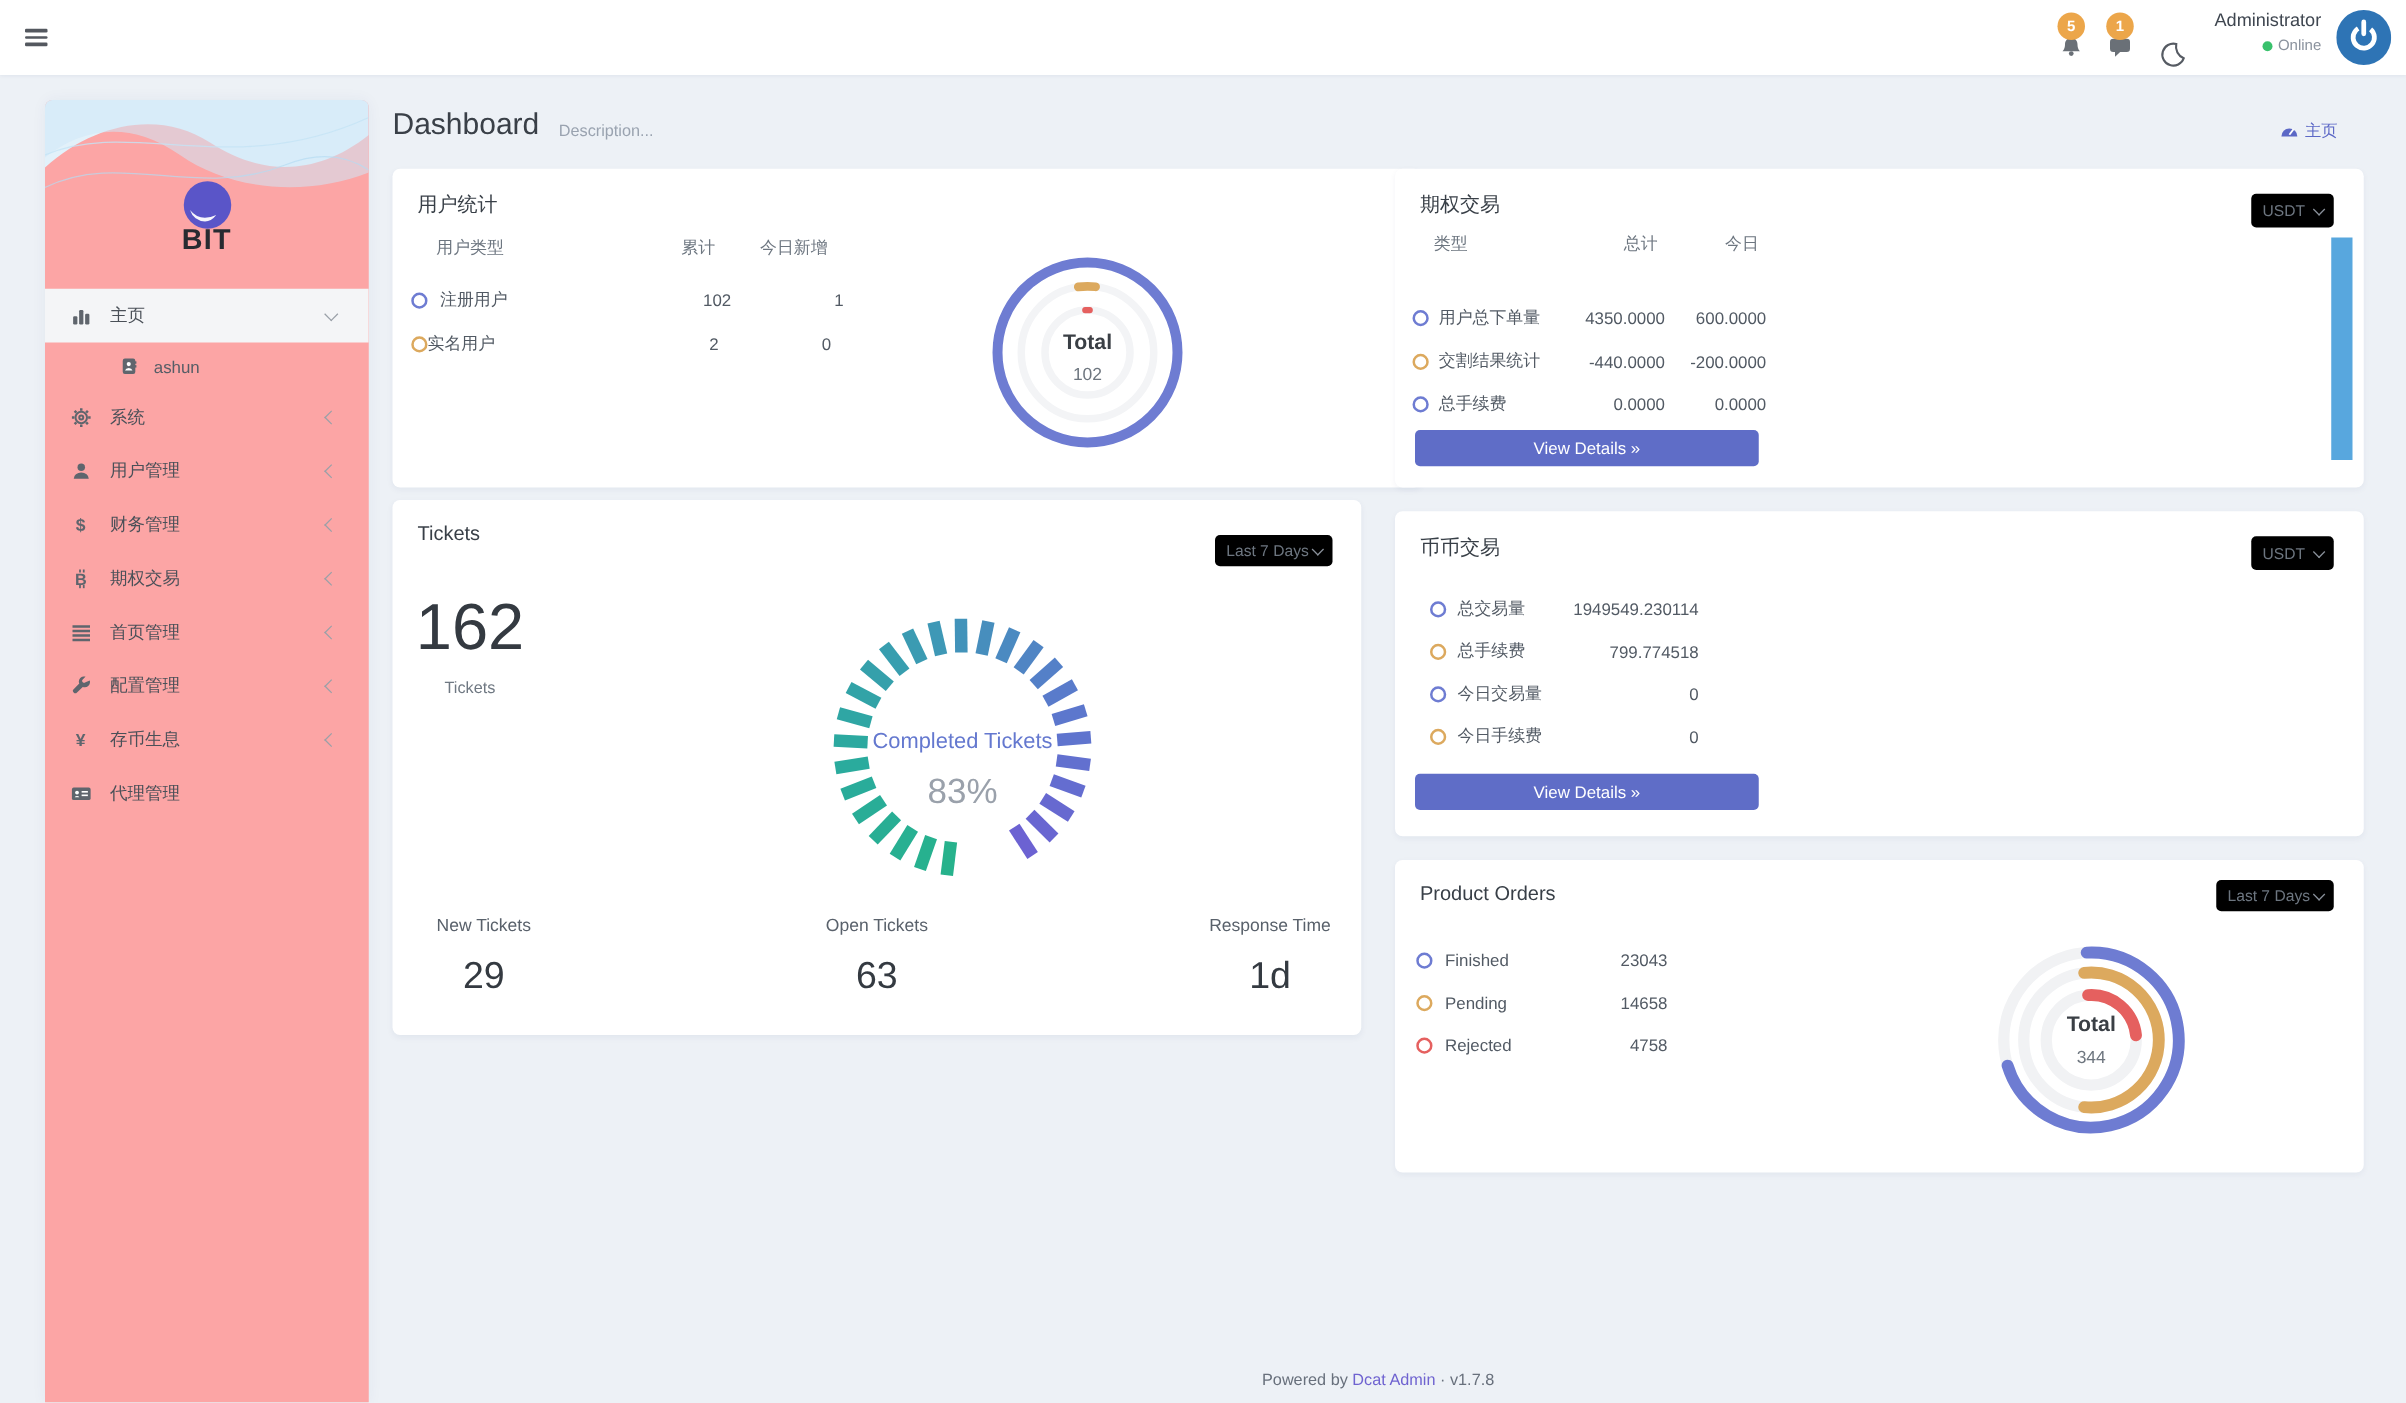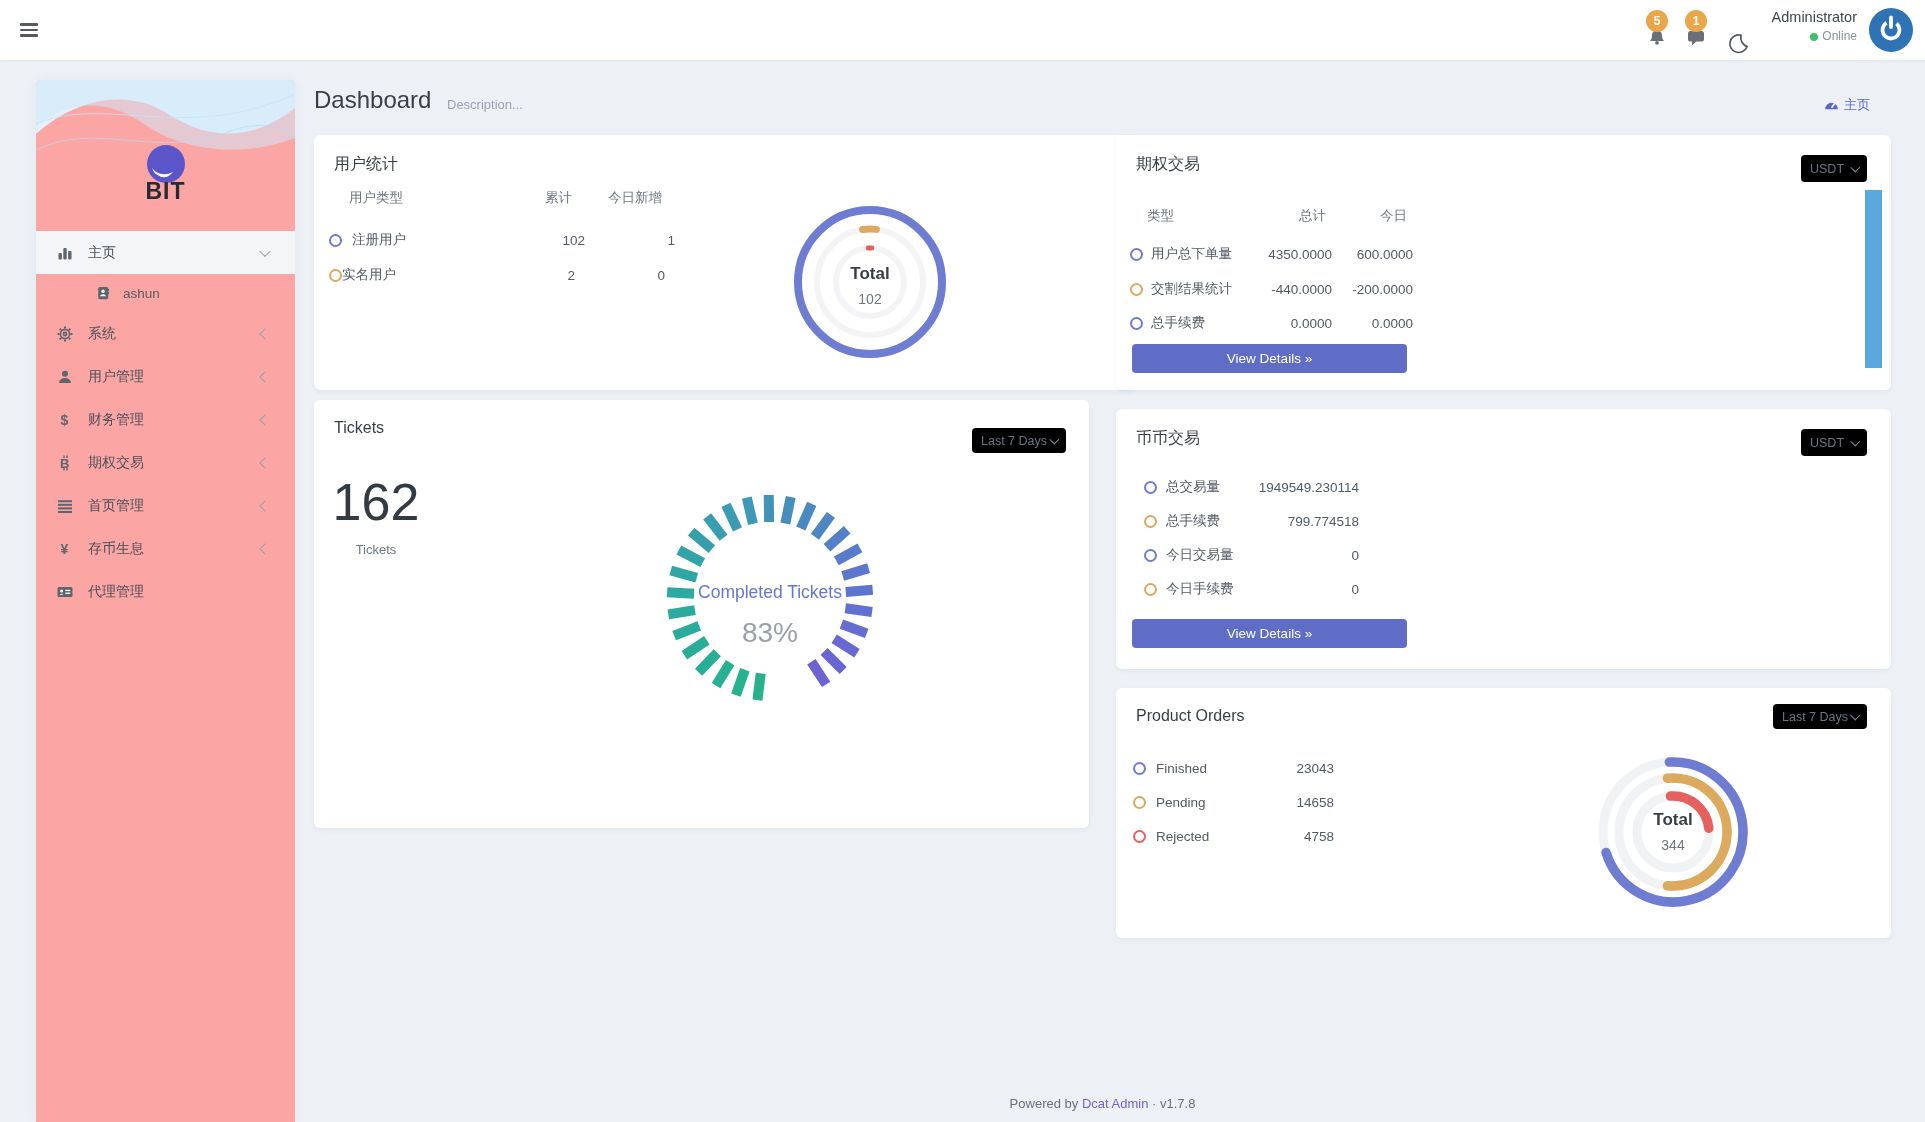--- a/index.html
+++ b/index.html
@@ -234,20 +234,29 @@
             <rect x="1" y="2.2" width="14" height="2"></rect>
             <rect x="1" y="5.8" width="14" height="2"></rect>
             <rect x="1" y="9.4" width="14" height="2"></rect>
             <rect x="1" y="13" width="14" height="2"></rect>
           </svg>
       </span>
       <span class="mlabel">首页管理</span>
       <span class="chev left"></span>
     </div>
 
+    <div class="mi">
+      <span class="micon">
+        <svg width="16" height="16" viewBox="0 0 16 16">
+            <path d="M14.8 3.4 a4.2 4.2 0 0 1 -5.6 5.1 L4.6 13 a1.9 1.9 0 0 1 -2.7 -2.7 L6.4 5.8 a4.2 4.2 0 0 1 5.1 -5.6 L9.2 2.5 a1.55 1.55 0 0 0 2.2 2.2 z" fill="#5f656d"></path>
+          </svg>
+      </span>
+      <span class="mlabel">配置管理</span>
+      <span class="chev left"></span>
+    </div>
 
     <div class="mi">
       <span class="micon">
           <span class="ficon">¥</span>
         </span>
       <span class="mlabel">存币生息</span>
       <span class="chev left"></span>
     </div>
 
     <div class="mi">
@@ -307,21 +316,21 @@
     </div>
   </div>
 </div>
 
 <div class="card" style="left:1116px;top:135px;width:775px;height:255px">
   <div class="card-title">期权交易</div>
   <div class="sel" style="right:24px;top:20px;width:48px;height:27px">
     <span>USDT</span>
       <span class="chev"></span>
   </div>
-  <div class="abs thead trow" style="left:31px;top:72px;">
+  <div class="abs thead trow" style="left:31px;top:51px;">
     <span style="width:124px">类型</span>
     <span class="num" style="width:55px">总计</span>
     <span class="num" style="width:81px">今日</span>
   </div>
   <div class="abs trow" style="left:14px;top:102px;height:34px">
     <span class="marker" style="border-color: rgb(110, 124, 210);"></span>
     <span style="margin-left:8px;width:109px">用户总下单量</span>
     <span class="num" style="width:72px">4350.0000</span>
     <span class="num" style="width:81px">600.0000</span>
   </div>
@@ -379,20 +388,34 @@
         <line x1="179.38167692718076" y1="134.08938862954798" x2="204.74095688815288" y2="143.35798722162426" stroke="rgb(100,109,208)" stroke-width="10"></line>
         <line x1="172.17985460286684" y1="148.70560481254233" x2="194.9805924223064" y2="163.16680652226134" stroke="rgb(103,105,208)" stroke-width="10"></line>
         <line x1="162.027936589521" y1="161.45074431547886" x2="181.22207195685087" y2="180.43982453282004" stroke="rgb(105,102,209)" stroke-width="10"></line>
         <line x1="149.39256666114204" y1="171.73896316385222" x2="164.0978206065478" y2="194.3830684983787" stroke="rgb(108,98,210)" stroke-width="10"></line>
       </svg>
     <div class="chart-center" style="top:92px">
       <div id="gauge-label">Completed Tickets</div>
       <div id="gauge-value">83%</div>
     </div>
   </div>
+  <div id="tickets-stats">
+    <div class="tstat">
+      <div class="lbl">New Tickets</div>
+      <div class="val">29</div>
+    </div>
+    <div class="tstat">
+      <div class="lbl">Open Tickets</div>
+      <div class="val">63</div>
+    </div>
+    <div class="tstat">
+      <div class="lbl">Response Time</div>
+      <div class="val">1d</div>
+    </div>
+  </div>
 </div>
 
 <div class="card" style="left:1116px;top:409px;width:775px;height:260px">
   <div class="card-title">币币交易</div>
   <div class="sel" style="right:24px;top:20px;width:48px;height:27px">
     <span>USDT</span>
       <span class="chev"></span>
   </div>
   <div class="abs trow" style="left:28px;top:61px;height:34px">
     <span class="marker" style="border-color: rgb(110, 124, 210);"></span>

